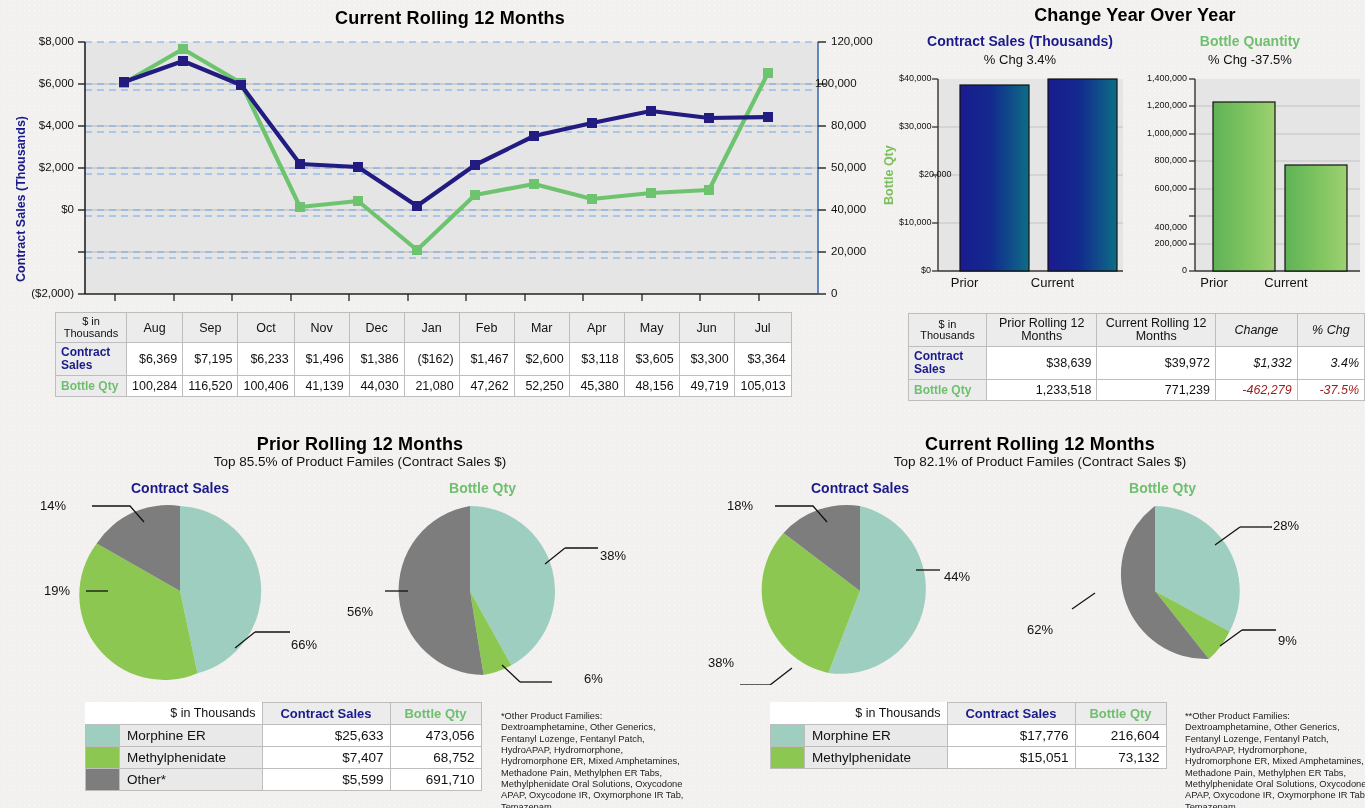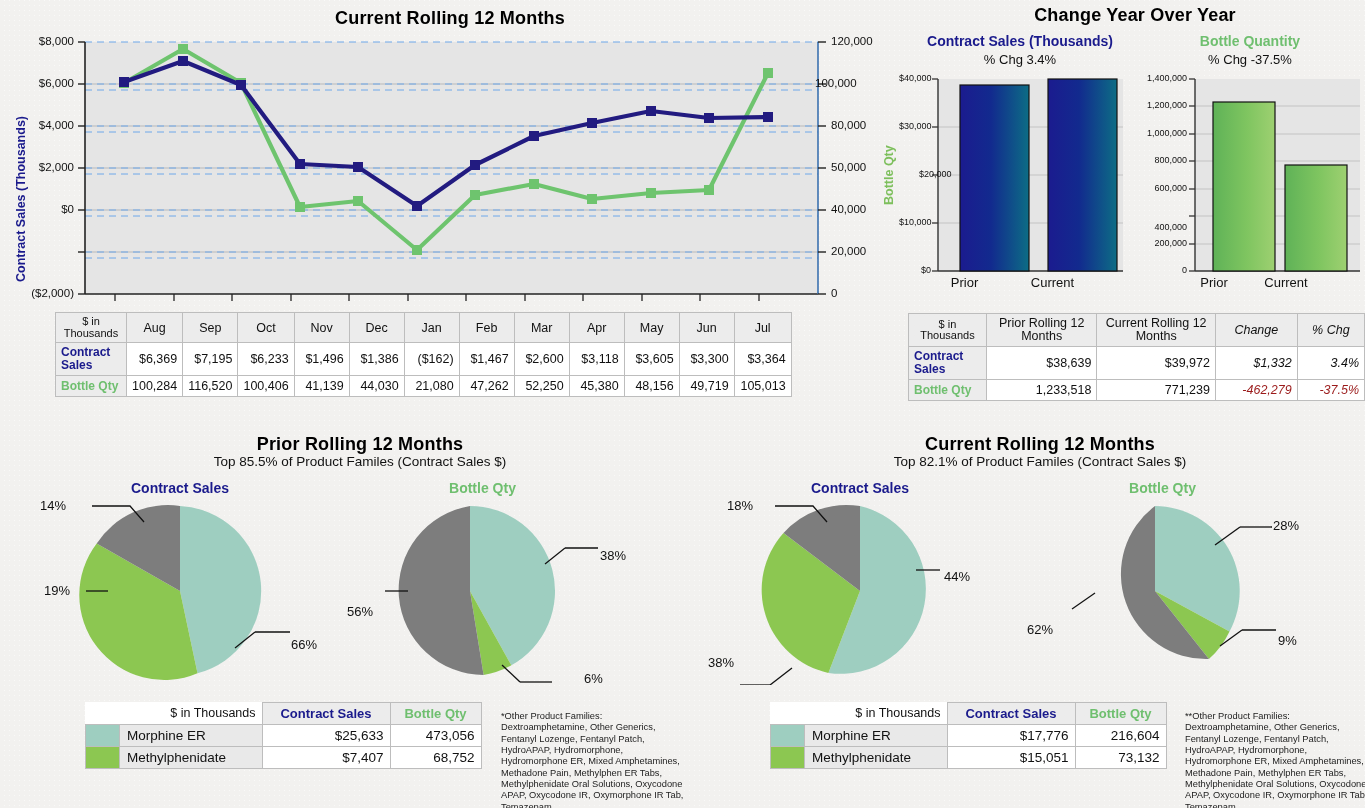--- a/index.html
+++ b/index.html
@@ -400,20 +400,26 @@
       <td class="namecell">Morphine ER</td>
       <td class="valcell">$25,633</td>
       <td class="valcell">473,056</td>
     </tr>
     <tr>
       <td class="swatch" style="background:#8cc751;"></td>
       <td class="namecell">Methylphenidate</td>
       <td class="valcell">$7,407</td>
       <td class="valcell">68,752</td>
     </tr>
+    <tr>
+      <td class="swatch" style="background:#7d7d7d;"></td>
+      <td class="namecell">Other*</td>
+      <td class="valcell">$5,599</td>
+      <td class="valcell">691,710</td>
+    </tr>
   </tbody>
     </table>
 </div>
 
 <div class="abs footnote" style="left:501px;top:711px;">*Other Product Families: Dextroamphetamine, Other Generics, Fentanyl Lozenge, Fentanyl Patch, HydroAPAP, Hydromorphone, Hydromorphone ER, Mixed Amphetamines, Methadone Pain, Methylphen ER Tabs, Methylphenidate Oral Solutions, Oxycodone APAP, Oxycodone IR, Oxymorphone IR Tab, Temazepam.</div>
 
 <div class="abs maintitle" style="left:720px;top:434px;width:640px;">Current Rolling 12 Months</div>
 <div class="abs subtitle" style="left:720px;top:454px;width:640px;">Top 82.1% of Product Familes (Contract Sales $)</div>
 <div class="abs serieslabel navy" style="left:770px;top:480px;width:180px;">Contract Sales</div>
 <div class="abs serieslabel green" style="left:1075px;top:480px;width:175px;">Bottle Qty</div>

